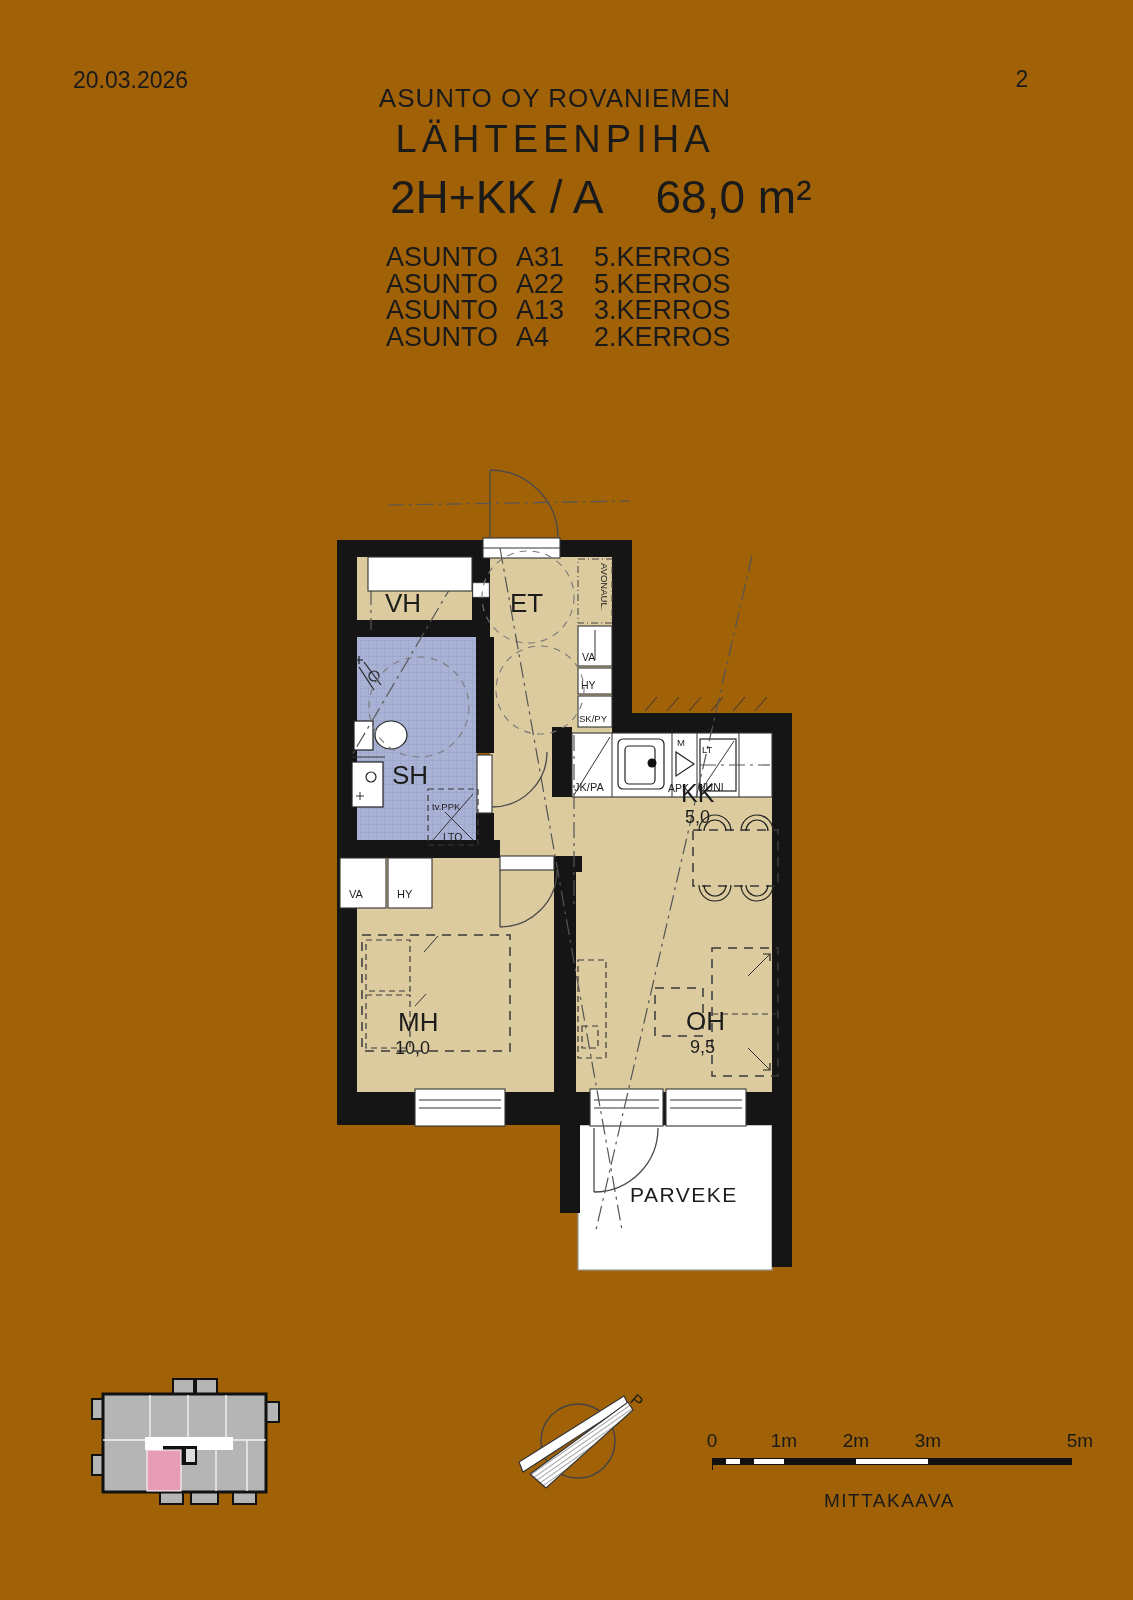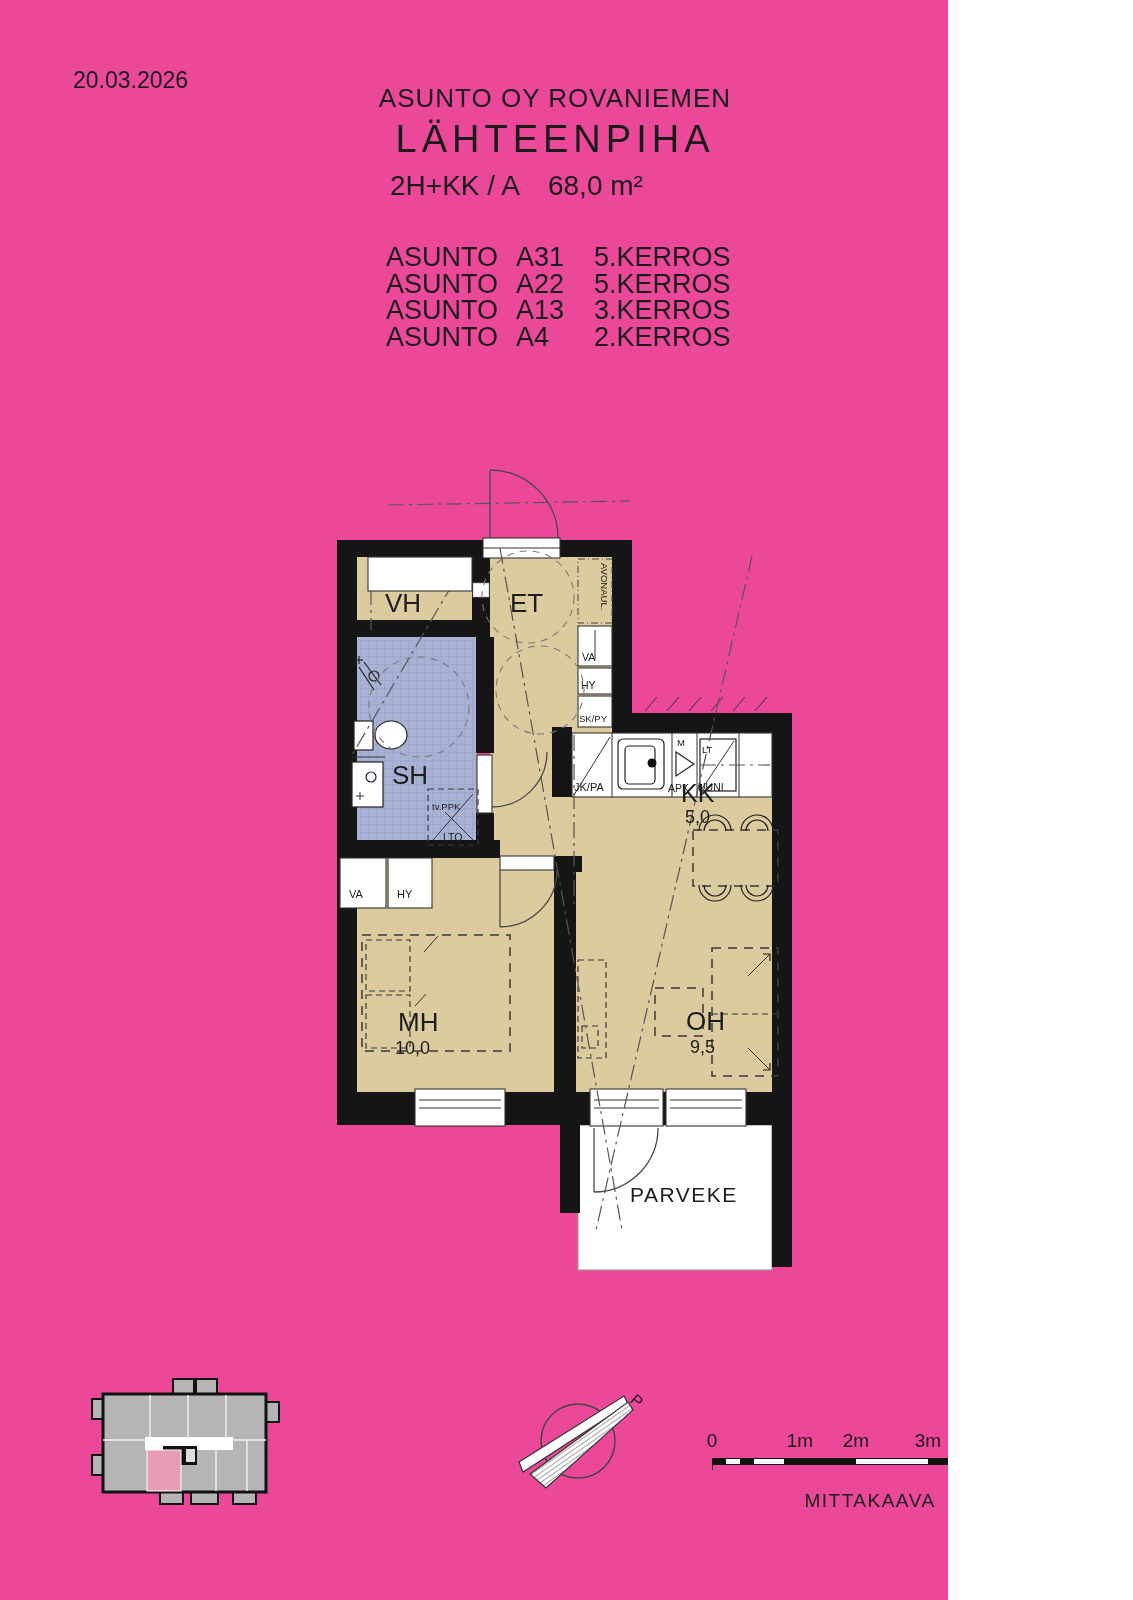--- a/index.html
+++ b/index.html
@@ -1,24 +1,24 @@
 <!DOCTYPE html>
 <html style="--floor: #dbcb9e; --wet-room: #a9b2d5; --wet-room-grid: #8f9ac4; --wall: #151515; --unit-highlight: #e79db5; --mini-building: #b5b5b5;"><head>
 <meta charset="utf-8">
 <style>
   html,body{margin:0;padding:0;background:#fff;}
-  .page{position:relative;width:948px;height:1600px;background:#ec4899;overflow:hidden;
+  .page{position:relative;width:1133px;height:1600px;background:#a16207;overflow:hidden;
         font-family:"Liberation Sans",sans-serif;color:#1a1a1a;text-decoration:underline;}
   .abs{position:absolute;}
   .hdr-date{left:73px;top:67px;font-size:23px;}
   .hdr-center{left:320px;top:58px;width:470px;text-align:center;}
   .hdr-company{font-size:26px;letter-spacing:1px;margin-top:25px;}
   .hdr-project{font-size:38px;letter-spacing:5px;margin-top:4px;}
   .hdr-page{left:1000px;top:66px;width:44px;text-align:center;font-size:23px;}
-  .type-row{left:390px;top:170px;font-size:28px;display:flex;gap:28px;white-space:nowrap;}
+  .type-row{left:390px;top:170px;font-size:46px;display:flex;gap:52px;white-space:nowrap;}
   .units{left:386px;top:244px;display:grid;grid-template-columns:130px 78px auto;
          font-size:27px;line-height:26.5px;}
   .units span{white-space:nowrap;}
   svg text{font-family:"Liberation Sans",sans-serif;fill:#1c1c1c;}
   .t26{font-size:26px;} .t25{font-size:25px;} .t18{font-size:18px;}
   .t21{font-size:21px;letter-spacing:1.5px;}
   .t11{font-size:11px;} .t10{font-size:10.5px;} .t9{font-size:9.5px;}
   .wall{fill:var(--wall,#151515);}
   .floor{fill:var(--floor,#dbcb9e);}
   .wet{fill:var(--wet-room,#a9b2d5);}
@@ -31,21 +31,21 @@
   .door{stroke:#4a4a4a;stroke-width:1.3;fill:none;}
   .fix{fill:#fff;stroke:#222;stroke-width:1.2;}
   .fixl{fill:none;stroke:#222;stroke-width:1.2;}
   
   .scalebar{left:700px;top:1430px;width:390px;height:80px;}
   .sb-lbl{position:absolute;top:0;font-size:19px;transform:translateX(-50%);}
   .sb-seg{position:absolute;top:28px;height:7px;box-sizing:border-box;}
   .sb-fill{background:#111;}
   .sb-open{background:#fff;border-top:1.3px solid #111;border-bottom:1.3px solid #111;}
   .sb-tick{position:absolute;top:28px;width:1.4px;height:12px;background:#111;}
-  .sb-cap{position:absolute;left:85px;top:60px;width:170px;text-align:center;
+  .sb-cap{position:absolute;left:85px;top:60px;width:170px;text-align:right;
           font-size:19px;letter-spacing:1.5px;}
 </style>
 </head>
 <body>
 
 <div class="page">
 
   <div class="abs hdr-date">20.03.2026</div>
   <div class="abs hdr-center">
     <div class="hdr-company">ASUNTO OY ROVANIEMEN</div>
@@ -324,21 +324,21 @@
       </pattern>
     </defs>
     <circle cx="578" cy="1441" r="37" fill="none" stroke="#444" stroke-width="1.5"></circle>
     <polygon points="519,1462 624,1396 628,1404 523,1472" fill="#fff" stroke="#333" stroke-width="1.2"></polygon>
     <polygon points="530,1474 628,1402 633,1410 546,1488" fill="url(#hatch)" stroke="#333" stroke-width="1.2"></polygon>
     <text x="633" y="1405" font-size="16" transform="rotate(40 636,1398)">P</text>
   </svg>
 
   <div class="abs scalebar">
     <span class="sb-lbl" style="left:12px">0</span>
-    <span class="sb-lbl" style="left:100px">1m</span>
+    <span class="sb-lbl" style="left:84px">1m</span>
     <span class="sb-lbl" style="left:156px">2m</span>
     <span class="sb-lbl" style="left:228px">3m</span>
     <span class="sb-lbl" style="left:380px">5m</span>
     <div class="sb-tick" style="left:12px"></div>
     <div class="sb-seg sb-fill" style="left:12px;width:14px"></div>
     <div class="sb-seg sb-open" style="left:26px;width:14px"></div>
     <div class="sb-seg sb-fill" style="left:40px;width:14px"></div>
     <div class="sb-seg sb-open" style="left:54px;width:30px"></div>
     <div class="sb-seg sb-fill" style="left:84px;width:72px"></div>
     <div class="sb-seg sb-open" style="left:156px;width:72px"></div>

